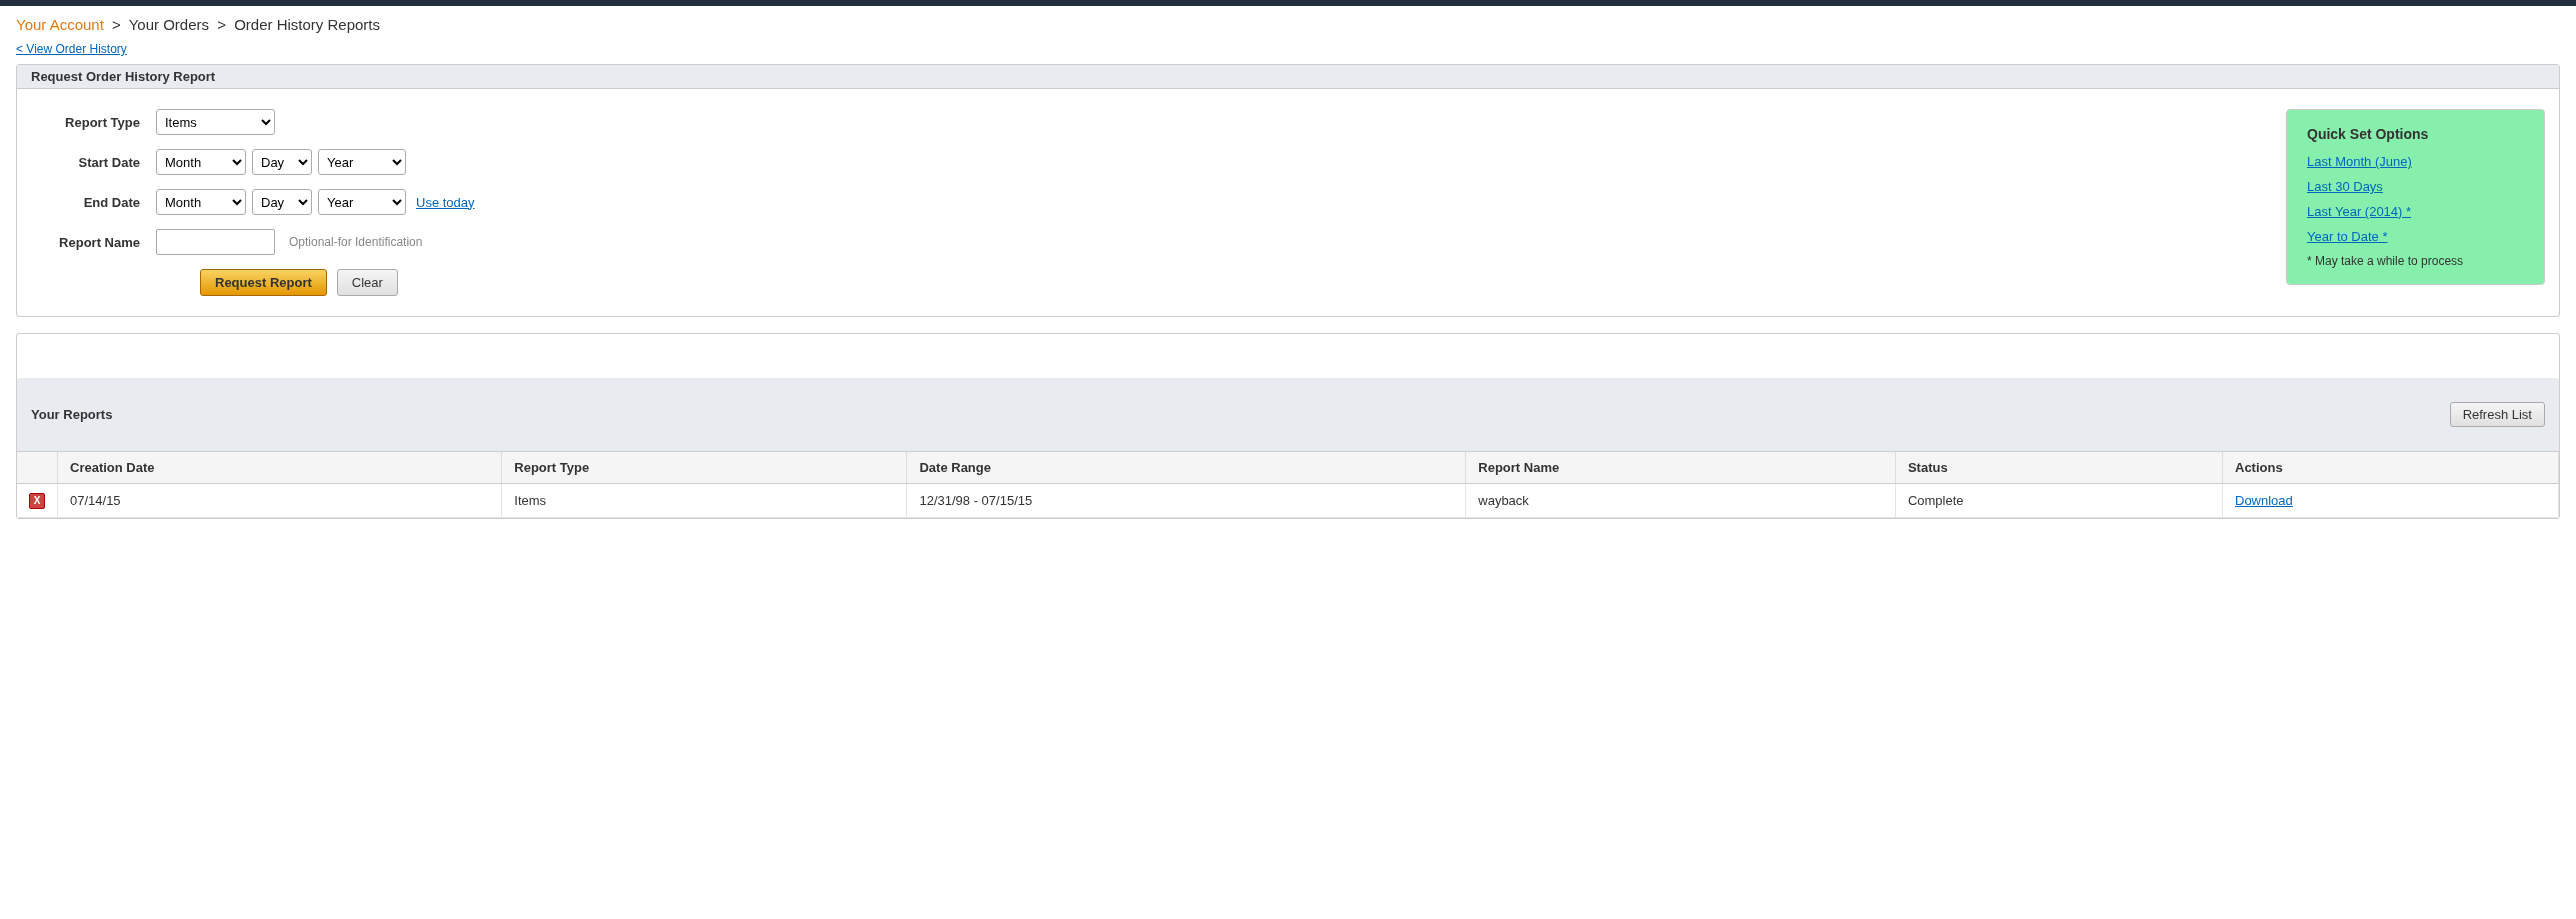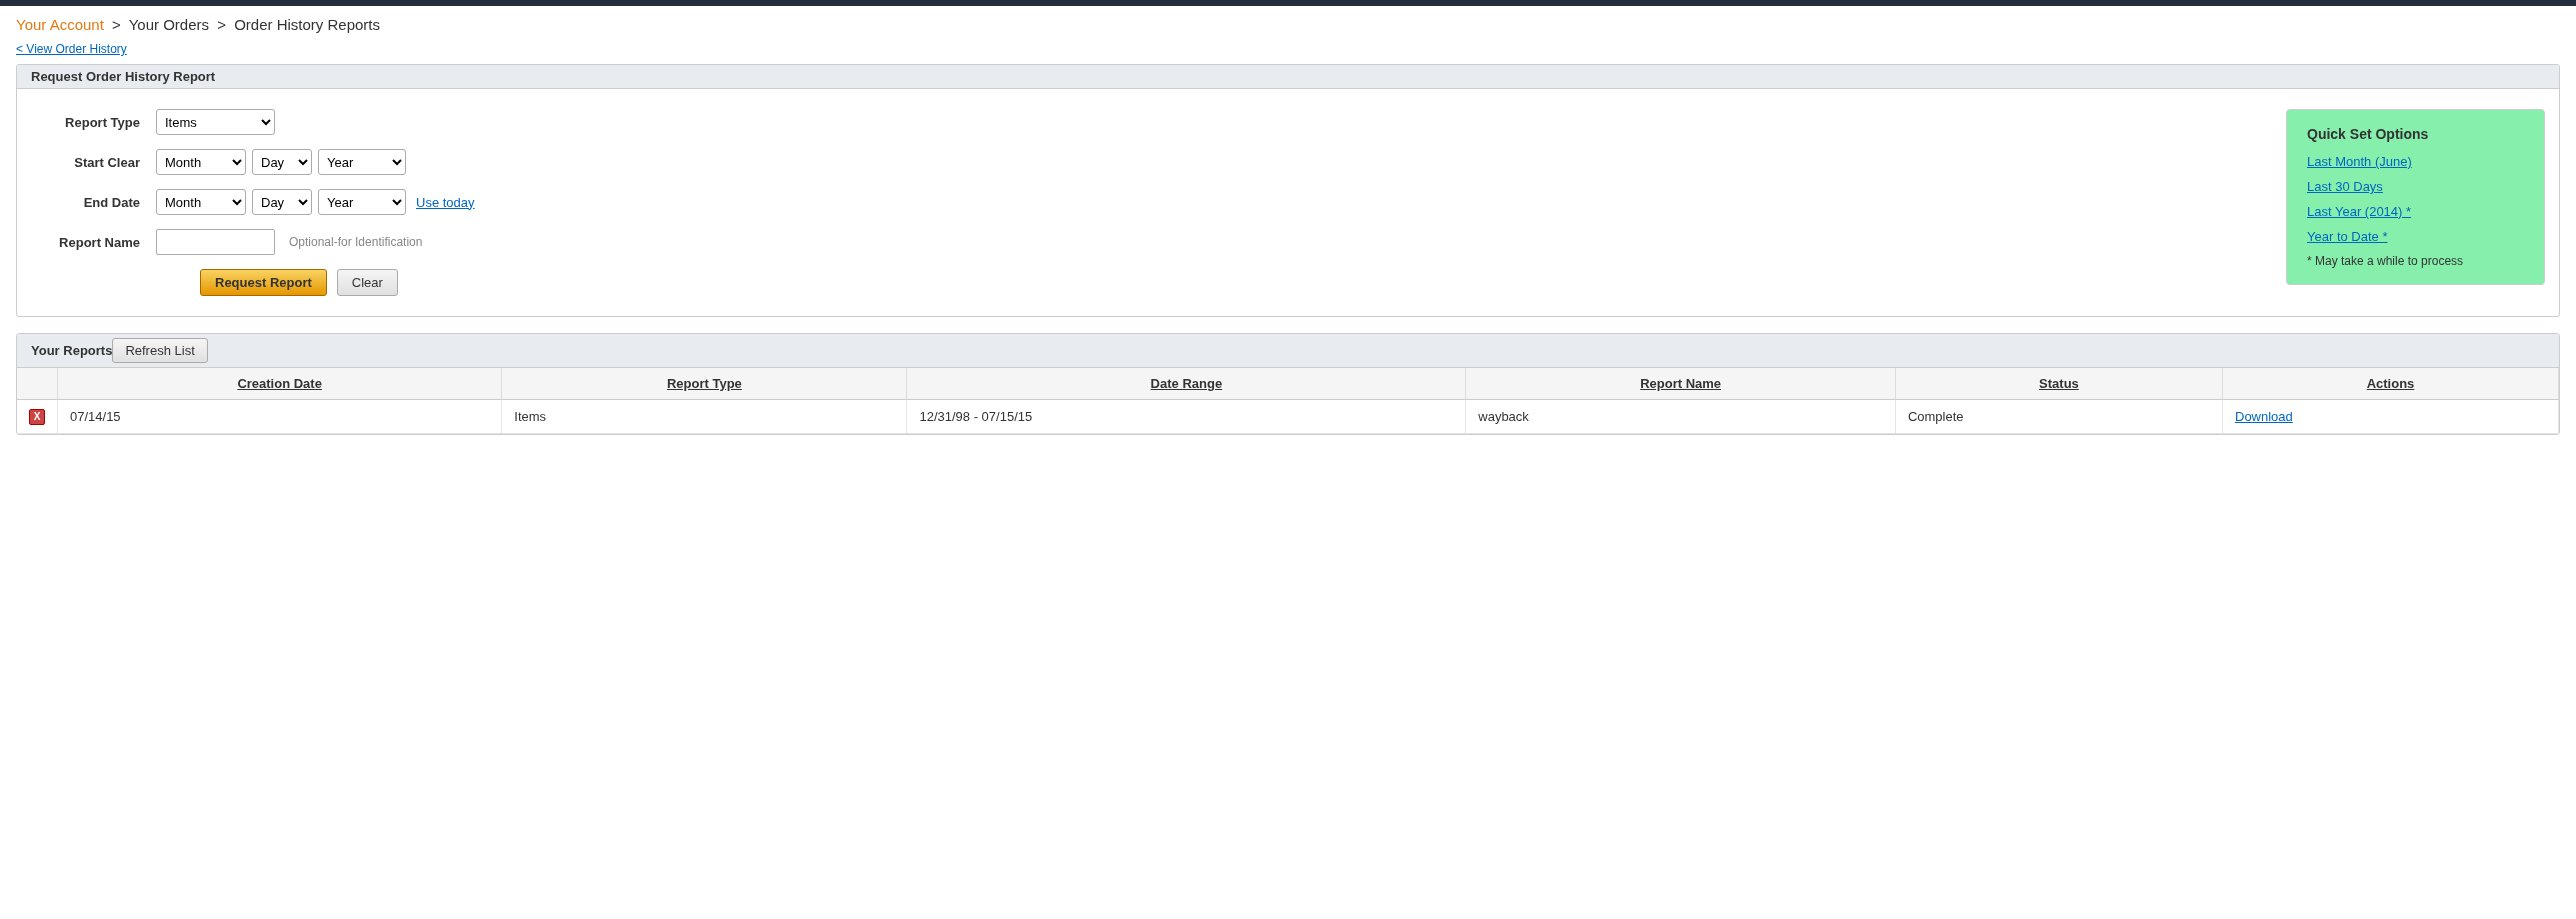--- a/index.html
+++ b/index.html
@@ -190,27 +190,29 @@
       margin-bottom: 10px;
     }
     .quick-set-note {
       font-size: 12px;
       color: #333;
       margin-top: 2px;
     }
     .reports-section-header {
       background: #e8ecf0;
       border-bottom: 1px solid #ccc;
-      padding: 4px 14px;
+      padding: 24px 14px;
       font-size: 13px;
       font-weight: bold;
       color: #333;
       border-radius: 3px 3px 0 0;
       display: flex;
+      justify-content: space-between;
       align-items: center;
+      margin-top: 44px;
     }
     .btn-refresh {
       background: linear-gradient(to bottom, #f5f5f5, #e0e0e0);
       border: 1px solid #aaa;
       border-radius: 3px;
       padding: 4px 12px;
       font-size: 13px;
       color: #333;
       cursor: pointer;
     }
@@ -219,24 +221,23 @@
     .reports-table {
       width: 100%;
       border-collapse: collapse;
       font-size: 13px;
     }
     .reports-table th {
       background: #f5f5f5;
       border-bottom: 1px solid #ccc;
       border-right: 1px solid #ddd;
       padding: 8px 12px;
-      text-align: center;
-      font-weight: bold;
-      color: #333;
-      text-decoration: underline;
+      text-align: left;
+      font-weight: bold;
+      color: #333;
     }
     .reports-table th:first-child {
       width: 30px;
       border-right: 1px solid #ddd;
     }
     .reports-table td {
       border-bottom: 1px solid #e5e5e5;
       border-right: 1px solid #e5e5e5;
       padding: 8px 12px;
       vertical-align: middle;
@@ -297,21 +298,21 @@
             <div class="form-controls">
               <select class="form-select report-type-select">
                 <option>Items</option>
                 <option>Orders</option>
                 <option>Shipments</option>
               </select>
             </div>
           </div>
 
           <div class="form-row">
-            <div class="form-label">Start Clear</div>
+            <div class="form-label">Start Date</div>
             <div class="form-controls">
               <select class="form-select month-select">
                 <option>Month</option>
                 <option>January</option><option>February</option><option>March</option>
                 <option>April</option><option>May</option><option>June</option>
                 <option>July</option><option>August</option><option>September</option>
                 <option>October</option><option>November</option><option>December</option>
               </select>
               <select class="form-select day-select">
                 <option>Day</option>

